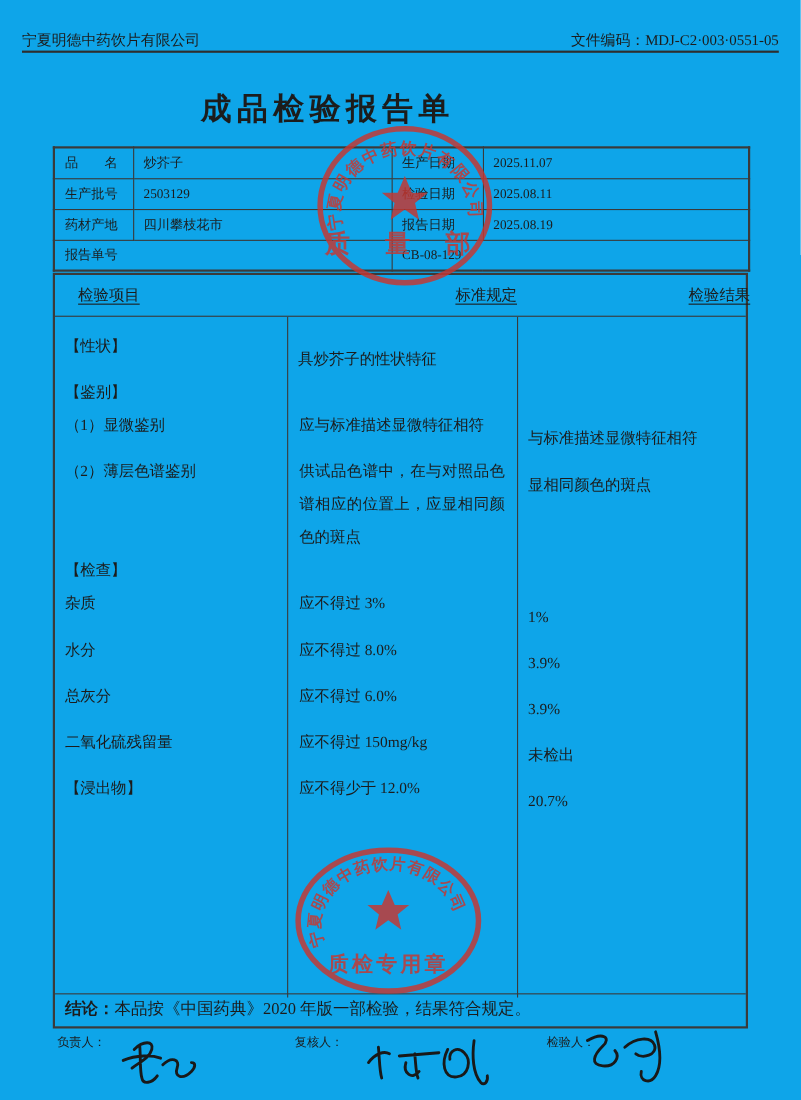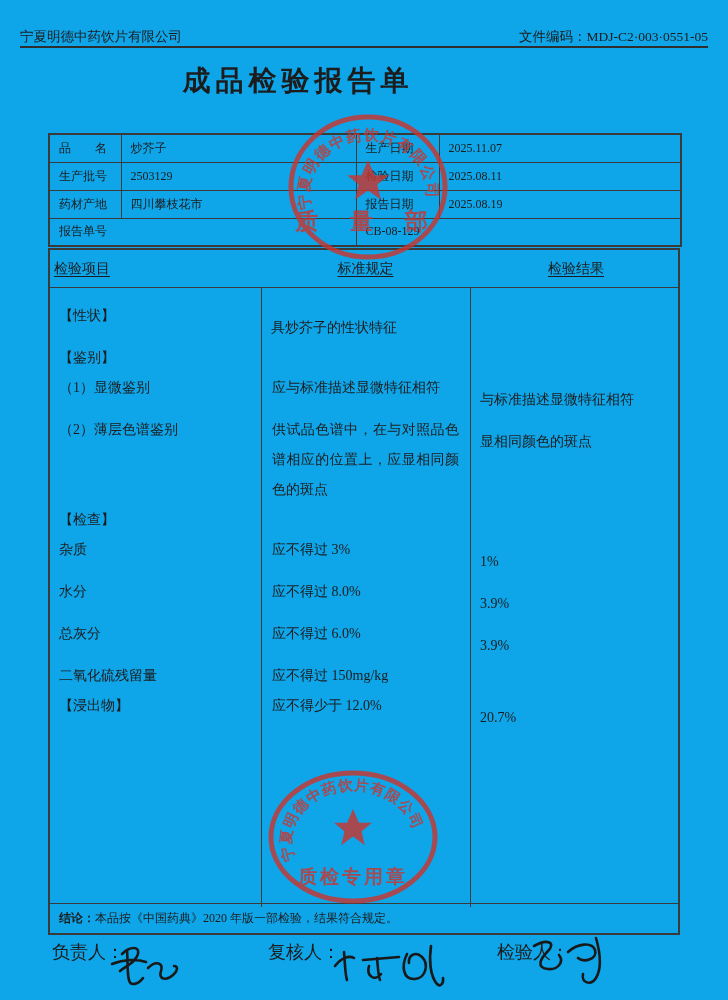--- a/index.html
+++ b/index.html
@@ -15,21 +15,21 @@
   .doc-header {
     position:absolute; top:28px; left:20px; right:20px;
     display:flex; justify-content:space-between; font-size:13.5px;
   }
   .header-rule {
     position:absolute; top:46px; left:20px; right:20px;
     border-top:2px solid #2e2e2e;
   }
 
   .doc-title {
-    position:absolute; top:62px; left:0; width:596px;
+    position:absolute; top:80px; left:0; width:596px;
     text-align:center; font-size:28px; font-weight:bold; letter-spacing:5px;
   }
 
   
   table.info {
     position:absolute; left:48px; top:133px; width:632px;
     border-collapse:collapse; table-layout:fixed; font-size:12px;
   }
   table.info td {
     border:1px solid #3a3a3a; height:28px; padding:0 0 0 9px;
@@ -40,40 +40,40 @@
 
   
   .insp {
     position:absolute; left:48px; top:248px; width:632px; height:687px;
     border:2px solid #3a3a3a; font-size:14px;
   }
   .insp-head {
     display:grid; grid-template-columns:211px 209px 212px;
     height:38px; align-items:center; border-bottom:1px solid #3a3a3a;
   }
-  .insp-head .h { text-align:center; }
-  .insp-head .h:first-child { text-align:left; padding-left:4px; }
+  .insp-head .h { text-align:right; }
+  .insp-head .h:first-child { text-align:left; padding-left:21px; }
   .insp-head .h span { text-decoration:underline; text-underline-offset:3px; }
   .insp-body { position:relative; height:619px; overflow:hidden; padding-top:13px; }
   .vline { position:absolute; top:0; bottom:0; width:1px; background:#3a3a3a; }
   .vline.v1 { left:211px; } .vline.v2 { left:420px; }
   .insp-row { display:grid; grid-template-columns:211px 209px 212px; line-height:30px; }
   .insp-row .cell.item { padding-left:9px; }
   .insp-row .cell.standard { padding:0 11px; text-align:justify; }
   .insp-row .cell.result { padding:0 10px;margin-top:12px; }
 
   .concl-row {
     position:absolute; left:0; right:0; bottom:0; height:30px;
     border-top:1px solid #3a3a3a; line-height:29px; padding-left:9px;
-    font-size:12px; white-space:nowrap;
+    font-size:15px; white-space:nowrap;
   }
   .concl-row b { font-weight:bold; }
 
   
-  .sig-label { position:absolute; font-size:18px; top:940px; }
+  .sig-label { position:absolute; font-size:11px; top:940px; }
   .sig-label.s1 { left:52px; } .sig-label.s2 { left:268px; } .sig-label.s3 { left:497px; }
   .sig-svg { position:absolute; }
   .sig-svg path { stroke:#191919; stroke-width:2.6; fill:none; stroke-linecap:round; }
 
   
   .stamp { position:absolute; opacity:0.82; pointer-events:none; }
   .stamp text { fill:#c9362f; font-family:"Liberation Serif",serif; font-weight:bold; }
   .stamp .ring { fill:none; stroke:#c9362f; }
   .stamp .star { fill:#c9362f; }
 </style>
@@ -162,20 +162,21 @@
           <div class="cell result">3.9%</div>
         </div>
         <div class="insp-row">
           <div class="cell item">总灰分</div>
           <div class="cell standard">应不得过 6.0%</div>
           <div class="cell result">3.9%</div>
         </div>
         <div class="insp-row">
           <div class="cell item">二氧化硫残留量</div>
           <div class="cell standard">应不得过 150mg/kg</div>
+          <div class="cell result">未检出</div>
         </div>
         <div class="insp-row">
           <div class="cell item">【浸出物】</div>
           <div class="cell standard">应不得少于 12.0%</div>
           <div class="cell result">20.7%</div>
         </div>
       </div>
     <div class="concl-row">
       <b>结论：</b><span>本品按《中国药典》2020 年版一部检验，结果符合规定。</span>
     </div>

